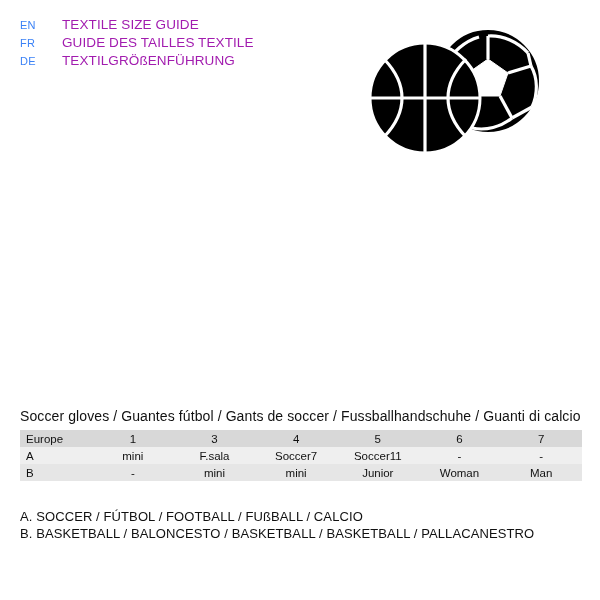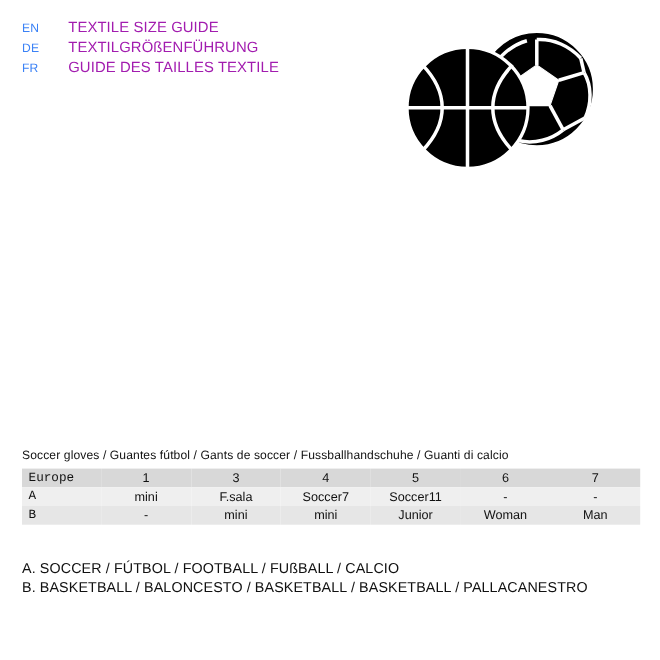--- a/index.html
+++ b/index.html
@@ -52,21 +52,21 @@
   }
 
   
   #size-table-block {
     position: absolute;
     left: 20px;
     top: 408px;
     width: 562px;
   }
   .table-caption {
-    font-size: 11px;
+    font-size: 14px;
     letter-spacing: 0.1px;
     color: #111;
     margin-bottom: 6px;
     white-space: nowrap;
   }
   table.size-table {
     border-collapse: collapse;
     width: 562px;
     table-layout: fixed;
   }
@@ -86,21 +86,20 @@
   table.size-table tbody tr {
     background: #efefef;
   }
   table.size-table tbody tr.alt {
     background: #e6e6e6;
   }
   table.size-table .col-label {
     text-align: left;
     padding-left: 6px;
     width: 66px;
-    font-family: Liberation Mono, monospace;
   }
 
   
   #footnotes {
     position: absolute;
     left: 20px;
     top: 508px;
     width: 560px;
   }
   .footnote {
@@ -113,26 +112,26 @@
 </style>
 </head>
 <body>
 
 <div id="lang-legend">
   <div class="lang-row">
     <span class="lang-code">EN</span>
     <span class="lang-text">TEXTILE SIZE GUIDE</span>
   </div>
   <div class="lang-row">
+    <span class="lang-code">FR</span>
+    <span class="lang-text">GUIDE DES TAILLES TEXTILE</span>
+  </div>
+  <div class="lang-row">
     <span class="lang-code">DE</span>
     <span class="lang-text">TEXTILGRÖßENFÜHRUNG</span>
-  </div>
-  <div class="lang-row">
-    <span class="lang-code">FR</span>
-    <span class="lang-text">GUIDE DES TAILLES TEXTILE</span>
   </div>
 </div>
 
 <div id="ball-illustration">
   <svg width="200" height="140" viewBox="0 0 200 140" xmlns="http://www.w3.org/2000/svg">
 
     <g>
       <circle cx="128" cy="55" r="52" fill="#000000"></circle>
       <g fill="none" stroke="#ffffff" stroke-width="3.2">
         <polygon points="128,33 148,47 140,70 116,70 108,47" fill="#ffffff" stroke="#ffffff" stroke-width="1"></polygon>

